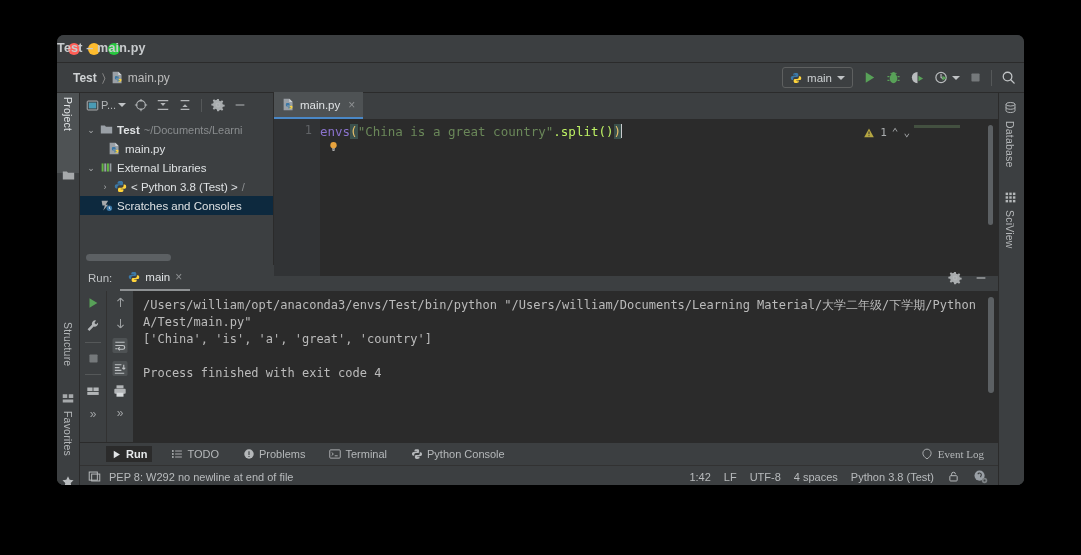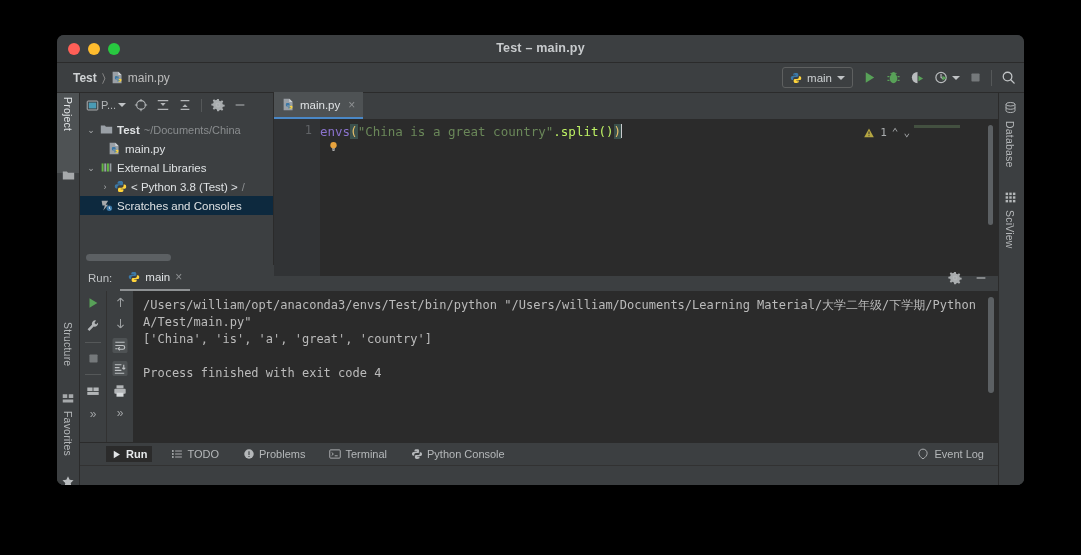--- a/index.html
+++ b/index.html
@@ -12,21 +12,21 @@
           box-shadow:0 6px 26px rgba(0,0,0,.6);}
 
   
   .titlebar{height:27px;background:#3c3f41;position:relative;
             border-bottom:1px solid #2b2b2b;}
   .traffic{position:absolute;left:11px;top:8px;display:flex;gap:8px;}
   .tl{width:12px;height:12px;border-radius:50%;}
   .tl.red{background:#ff5f57;}
   .tl.yellow{background:#febc2e;}
   .tl.green{background:#28c840;}
-  .wtitle{position:absolute;left:0;right:0;top:6px;text-align:center;
+  .wtitle{position:absolute;left:0;right:0;top:6px;text-align:left;
           font-size:12.5px;color:#c8cbcd;font-weight:bold;letter-spacing:.2px;}
 
   
   .navbar{height:29px;background:#3c3f41;display:flex;align-items:center;
           border-bottom:1px solid #2b2b2b;position:relative;}
   .crumbs{display:flex;align-items:center;margin-left:16px;gap:5px;font-size:12px;color:#bbbbbb;}
   .crumbs .proj{font-weight:bold;color:#cfd2d4;}
   .crumb-sep{color:#888;font-size:12px;}
   .pyfile{display:flex;align-items:center;gap:4px;}
 
@@ -108,21 +108,21 @@
   .console{flex:1;background:#2b2b2b;color:#bbbbbb;
            font-family:"DejaVu Sans Mono",monospace;font-size:12px;line-height:17px;
            padding:6px 10px 0 10px;white-space:pre-wrap;word-break:break-all;overflow:hidden;position:relative;}
   .cscroll{position:absolute;right:4px;top:6px;width:6px;height:96px;background:#5c6063;border-radius:3px;}
 
   
   .toolbar-bottom{height:22px;background:#3c3f41;display:flex;align-items:center;
                   gap:14px;padding-left:26px;position:relative;border-top:1px solid #2b2b2b;}
   .btw{display:flex;align-items:center;gap:4px;font-size:11px;color:#b5b8ba;padding:2px 5px;}
   .btw.sel{background:#2b2b2b;color:#e6e9eb;font-weight:bold;}
-  .eventlog{position:absolute;right:14px;display:flex;align-items:flex-end;gap:5px;font-size:11px;color:#b5b8ba;}
+  .eventlog{position:absolute;right:14px;display:flex;align-items:flex-end;gap:5px;font-size:11px;color:#b5b8ba;font-family:Liberation Serif, serif;}
 
   
   .statusbar{height:21px;background:#3c3f41;display:flex;align-items:center;
              position:relative;border-top:1px solid #323232;}
   .sb-left{display:flex;align-items:center;gap:8px;margin-left:8px;font-size:11px;color:#b8bbbd;}
   .sb-right{position:absolute;right:10px;display:flex;align-items:center;gap:13px;
             font-size:11px;color:#b8bbbd;}
   svg{display:block;}
 </style>
 </head>
@@ -270,21 +270,21 @@
           </div>
 
           <div class="tree">
 
             <div class="trow">
               <span class="arrow">⌄</span>
               <svg width="13" height="13" viewBox="0 0 16 16">
                   <path d="M1 3.2h5l1.3 1.5H15V13H1z" fill="#9aa0a6"></path>
                 </svg>
               <span class="tname b">Test</span>
-              <span class="tpath">~/Documents/China</span>
+              <span class="tpath">~/Documents/Learni</span>
             </div>
 
             <div class="trow" style="padding-left:28px;">
               <svg width="13" height="13" viewBox="0 0 16 16">
                 <path d="M2 1h7l4 4v10H2z" fill="#9aa0a6"></path>
                   <path d="M9 1l4 4H9z" fill="#cfd3d6"></path>
                 <path d="M5 6h3a1.4 1.4 0 011.4 1.4v1.2H6.2v.5h4.2a1.4 1.4 0 011.4 1.4v1.4A1.4 1.4 0 0110.4 13H8V11h2.3v-.5H6.2A1.4 1.4 0 014.8 9.1V7.4A1.4 1.4 0 016.2 6z" fill="#3b78a7"></path>
                 <path d="M9.6 9.4h2.2a1 1 0 011 1v1.4a1.4 1.4 0 01-1.4 1.4H9.2v-1.6h2v-.5H9.6z" fill="#ffd43b"></path>
               </svg>
               <span class="tname">main.py</span>
@@ -490,20 +490,44 @@
 
         <div class="eventlog">
           <svg width="12" height="12" viewBox="0 0 16 16">
             <path d="M8 1.5a5.5 5.5 0 015.5 5.5c0 3-2.4 5.5-5.5 7.5C4.9 12.5 2.5 10 2.5 7A5.5 5.5 0 018 1.5z" fill="none" stroke="#b5b8ba" stroke-width="1.2"></path>
           </svg>
           <span>Event Log</span>
         </div>
       </div>
 
       <div class="statusbar">
+        <div class="sb-left">
+          <svg width="13" height="13" viewBox="0 0 16 16">
+            <rect x="1.5" y="2.5" width="10" height="10" fill="none" stroke="#b8bbbd" stroke-width="1.2"></rect>
+            <rect x="4.5" y="5" width="10" height="8.5" fill="none" stroke="#b8bbbd" stroke-width="1.2"></rect>
+          </svg>
+          <span>PEP 8: W292 no newline at end of file</span>
+        </div>
+        <div class="sb-right">
+          <span>1:42</span>
+          <span>LF</span>
+          <span>UTF-8</span>
+          <span>4 spaces</span>
+          <span>Python 3.8 (Test)</span>
+          <svg width="13" height="13" viewBox="0 0 16 16">
+            <rect x="3.5" y="7" width="9" height="6.5" rx="1" fill="none" stroke="#b8bbbd" stroke-width="1.2"></rect>
+            <path d="M5.6 7V5.2a2.4 2.4 0 014.8 0" fill="none" stroke="#b8bbbd" stroke-width="1.2"></path>
+          </svg>
+          <svg width="15" height="15" viewBox="0 0 16 16">
+            <circle cx="7" cy="7" r="5.4" fill="#9aa0a6"></circle>
+            <path d="M5.2 5.6a1.9 1.9 0 113 2.1v1" stroke="#3c3f41" stroke-width="1.2" fill="none"></path>
+            <circle cx="12.3" cy="12.3" r="2.9" fill="#7d8285"></circle>
+            <circle cx="12.3" cy="12.3" r="1.1" fill="#3c3f41"></circle>
+          </svg>
+        </div>
       </div>
     </div>
 
     <div class="rightbar">
       <div style="position:absolute;left:5px;top:8px;">
         <svg width="13" height="13" viewBox="0 0 16 16">
             <ellipse cx="8" cy="4" rx="5.5" ry="2.2" fill="none" stroke="#b4b7b9" stroke-width="1.2"></ellipse>
             <path d="M2.5 4v8c0 1.2 2.5 2.2 5.5 2.2s5.5-1 5.5-2.2V4" fill="none" stroke="#b4b7b9" stroke-width="1.2"></path>
             <path d="M2.5 8c0 1.2 2.5 2.2 5.5 2.2s5.5-1 5.5-2.2" fill="none" stroke="#b4b7b9" stroke-width="1.2"></path>
           </svg>

